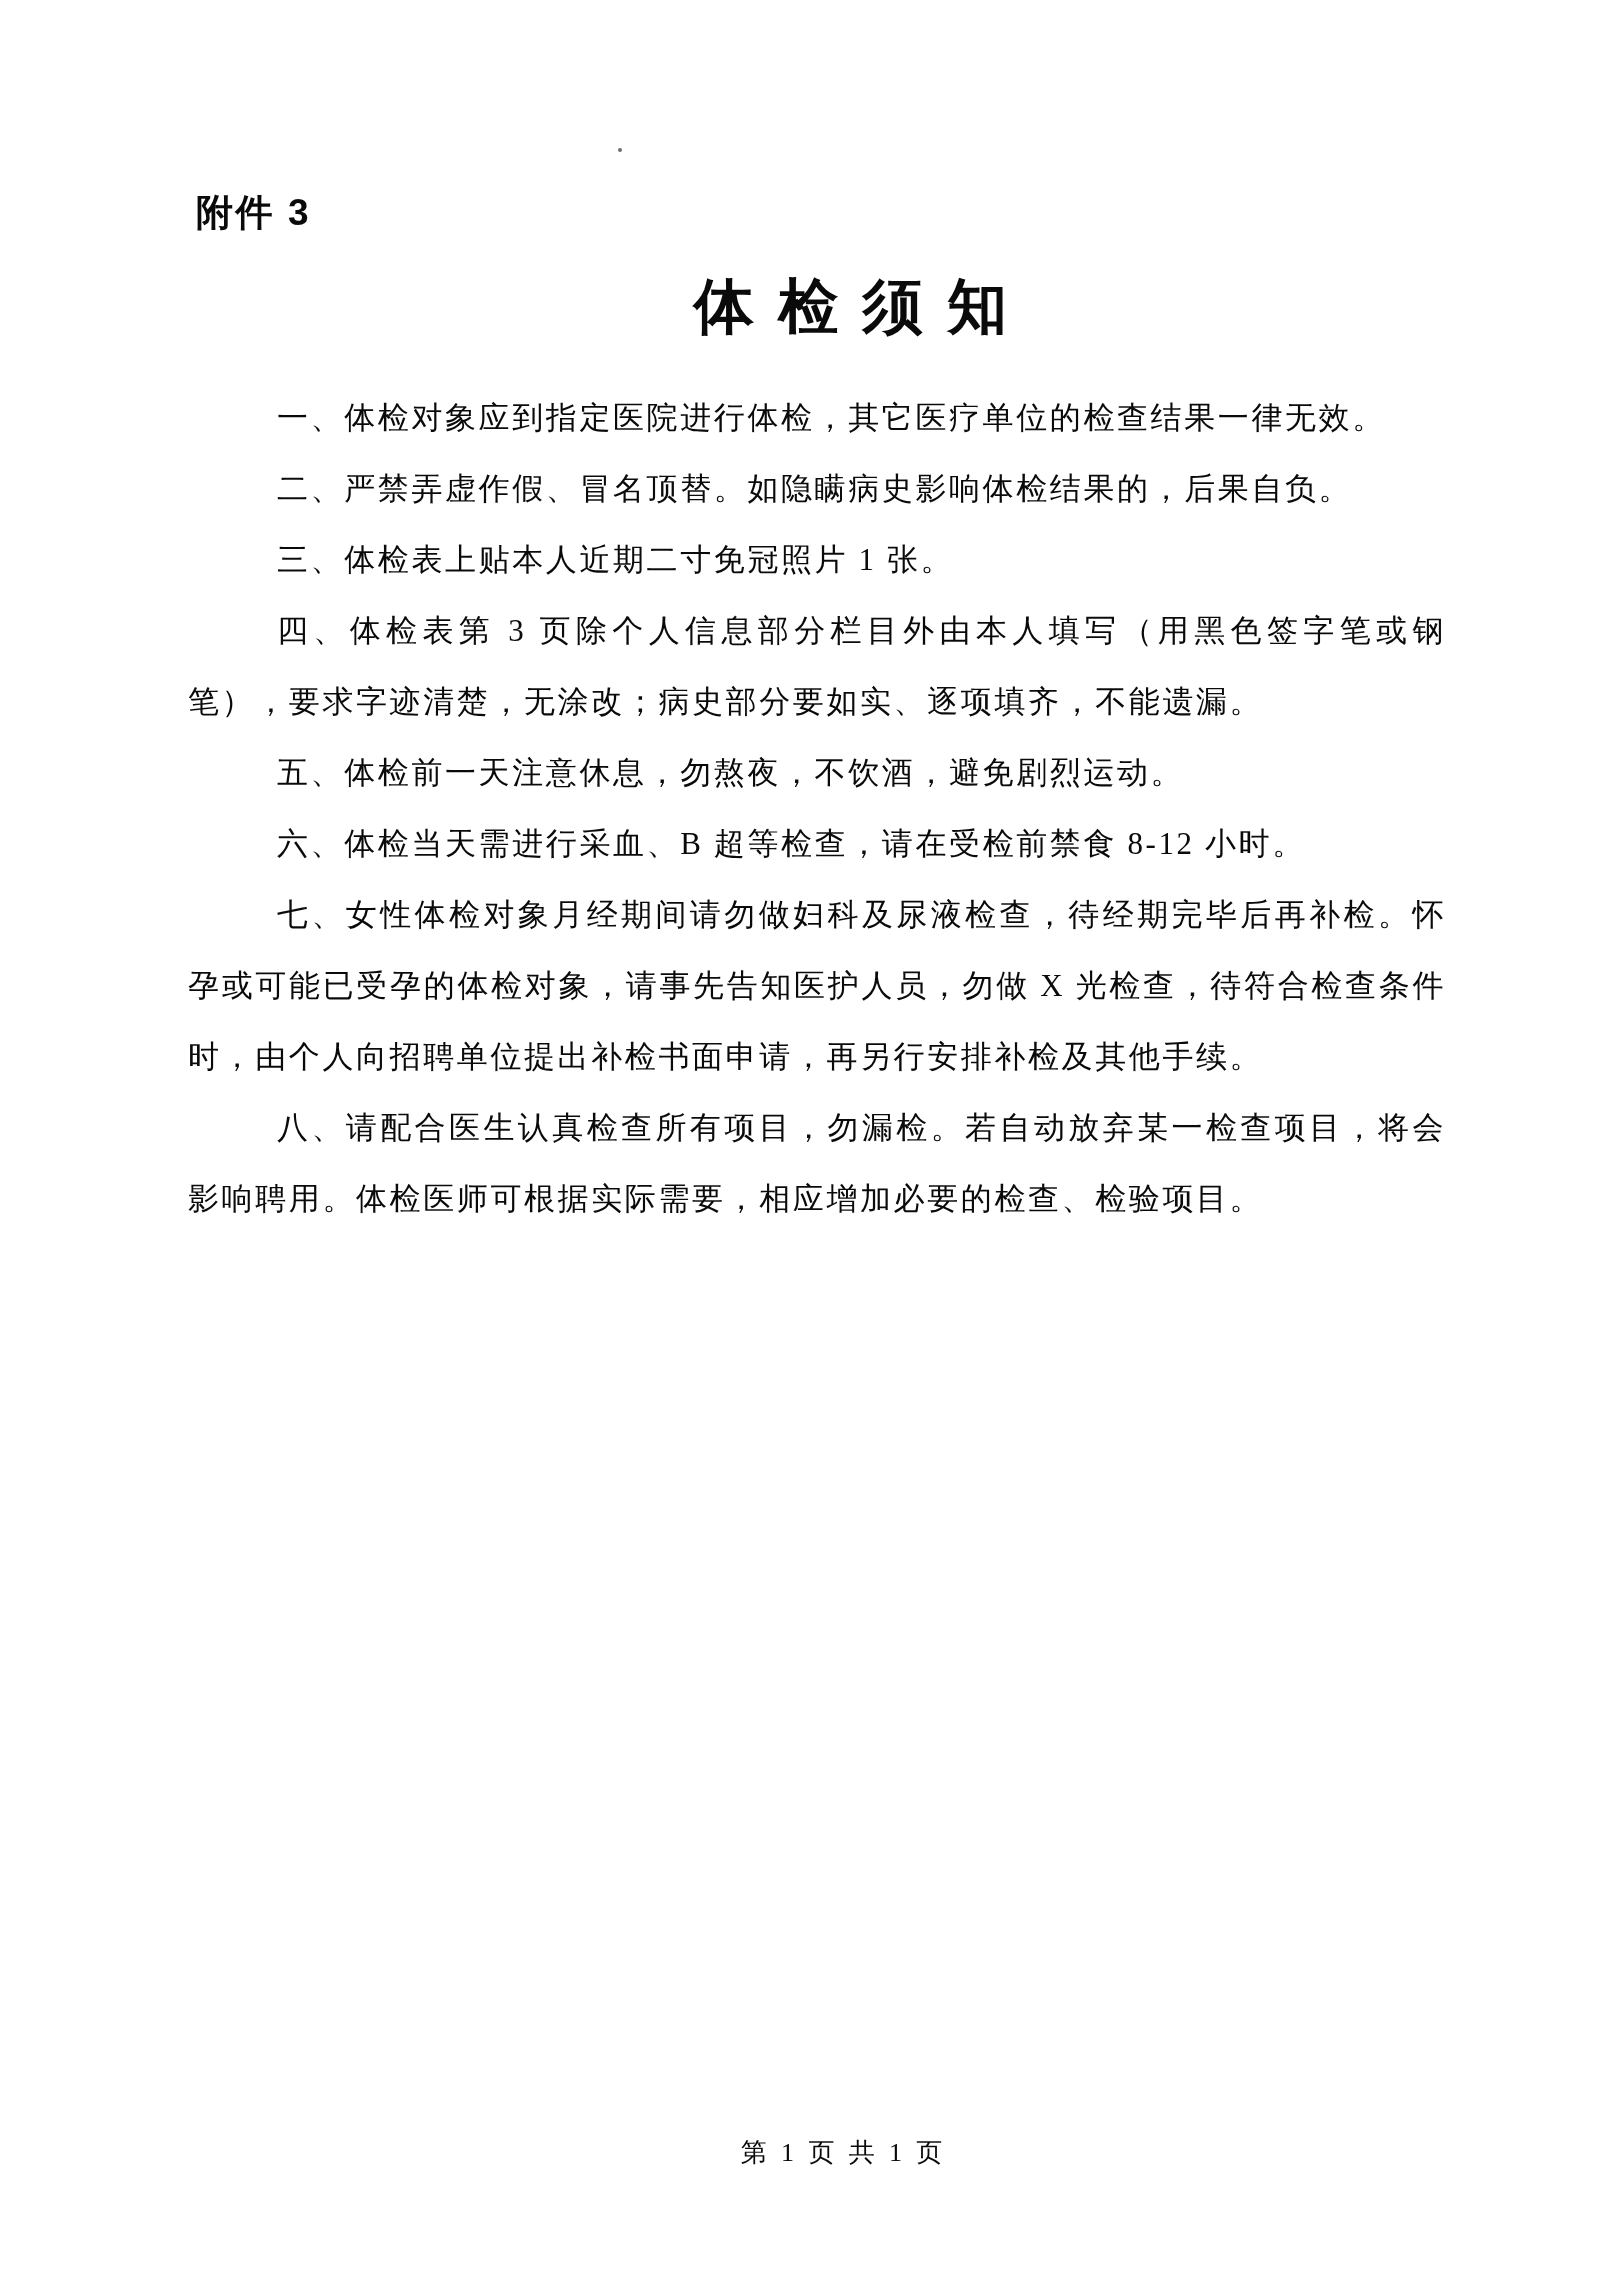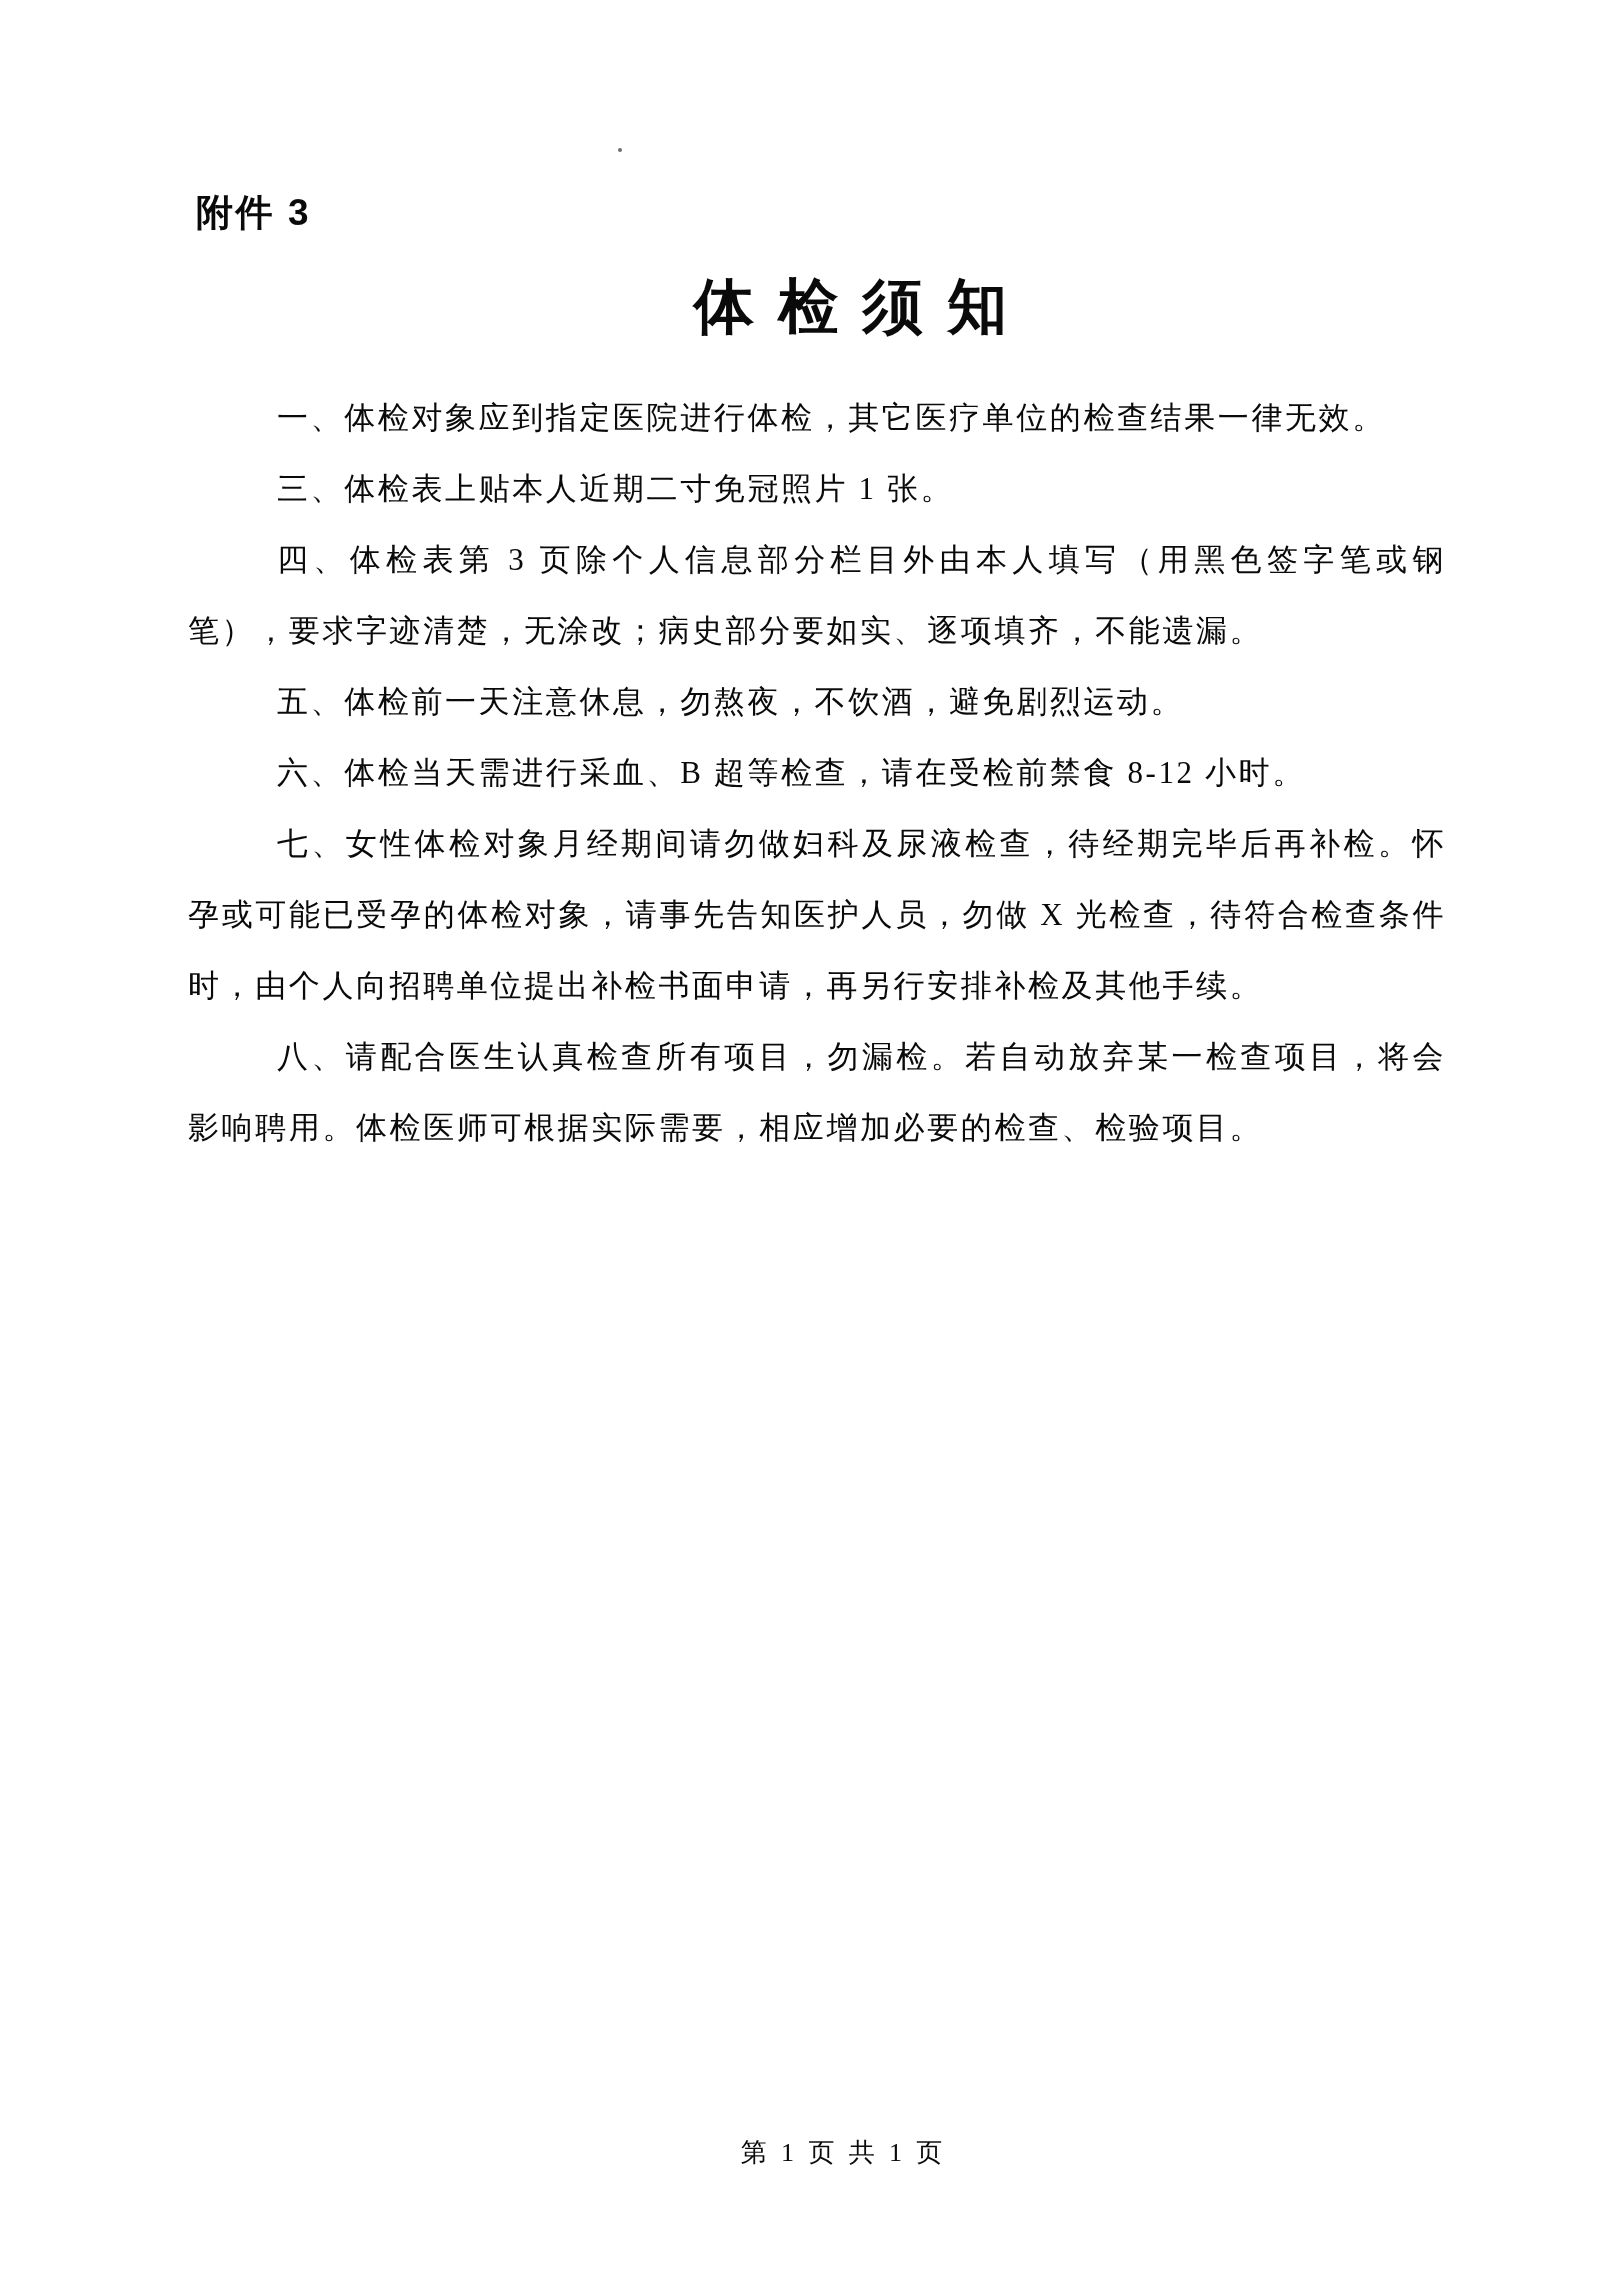--- a/index.html
+++ b/index.html
@@ -85,20 +85,21 @@
 <div class="page">
 
   <span class="scan-dot"></span>
 
   <div class="attachment-label">附件 3</div>
 
   <div class="doc-title">体 检 须 知</div>
 
   <div class="notice-body">
       <p>一、体检对象应到指定医院进行体检，其它医疗单位的检查结果一律无效。</p>
+      <p>二、严禁弄虚作假、冒名顶替。如隐瞒病史影响体检结果的，后果自负。</p>
       <p>三、体检表上贴本人近期二寸免冠照片 1 张。</p>
       <p>四、体检表第 3 页除个人信息部分栏目外由本人填写（用黑色签字笔或钢笔），要求字迹清楚，无涂改；病史部分要如实、逐项填齐，不能遗漏。</p>
       <p>五、体检前一天注意休息，勿熬夜，不饮酒，避免剧烈运动。</p>
       <p>六、体检当天需进行采血、B 超等检查，请在受检前禁食 8-12 小时。</p>
       <p>七、女性体检对象月经期间请勿做妇科及尿液检查，待经期完毕后再补检。怀孕或可能已受孕的体检对象，请事先告知医护人员，勿做 X 光检查，待符合检查条件时，由个人向招聘单位提出补检书面申请，再另行安排补检及其他手续。</p>
       <p>八、请配合医生认真检查所有项目，勿漏检。若自动放弃某一检查项目，将会影响聘用。体检医师可根据实际需要，相应增加必要的检查、检验项目。</p>
     </div>
 
   <div class="page-footer">第 1 页 共 1 页</div>
 

